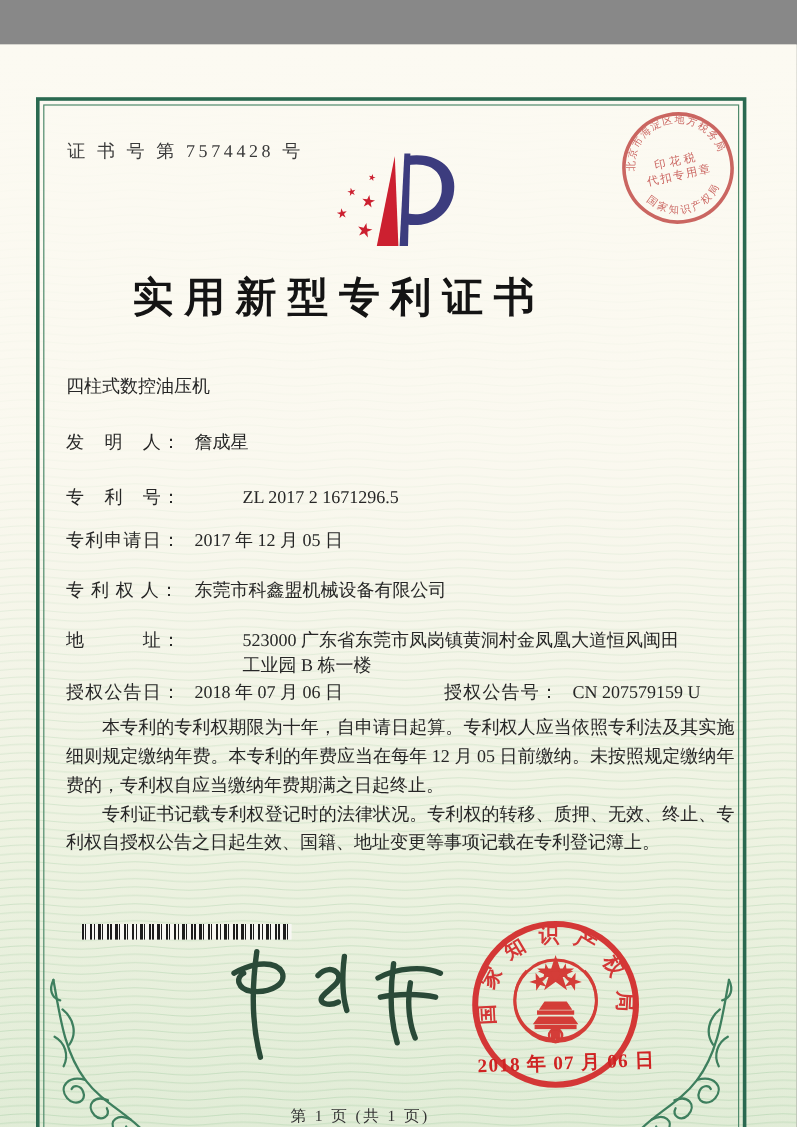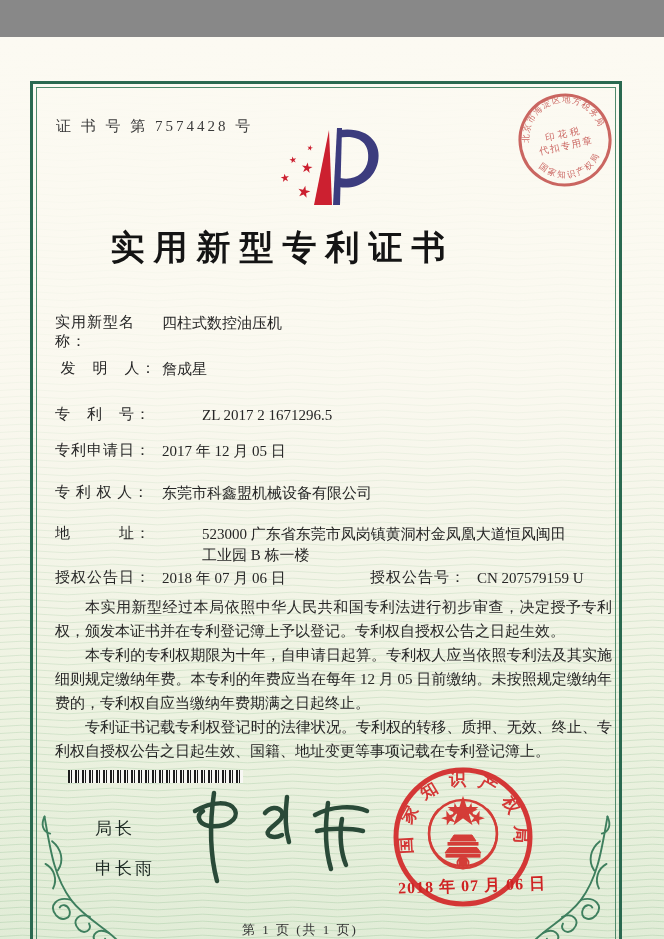--- a/index.html
+++ b/index.html
@@ -11,21 +11,21 @@
          border:3px solid #2a6950;}
   .frame-inner{position:absolute;left:3px;top:3px;right:3px;bottom:3px;border:1px solid #4f8a6c;}
   .cert-number{position:absolute;left:56px;top:80px;font-size:15px;letter-spacing:3px;color:#3a3a3a;}
   .logo{position:absolute;left:278px;top:84px;width:130px;height:102px;}
   .title{position:absolute;left:0;top:188px;width:565px;text-align:center;
          font-size:34px;font-weight:bold;letter-spacing:9px;color:#141414;}
   .fields{position:absolute;left:55px;top:0;width:560px;font-size:15px;}
   .field-row{position:absolute;display:flex;}
   .field-label{width:107px;flex:0 0 107px;letter-spacing:1px;}
   .field-value{white-space:pre-line;max-width:452px;line-height:21px;}
-  .row-name{top:276px;} .row-inventor{top:322px;text-align:center;} .row-patno{top:368px;gap:40px;}
+  .row-name{top:276px;} .row-inventor{top:322px;} .row-patno{top:368px;gap:40px;}
   .row-appdate{top:404px;} .row-patentee{top:446px;} .row-address{top:487px;gap:40px;}
   .row-grant{top:531px;left:0;} .row-grantno{top:531px;left:315px;}
   .paragraphs{position:absolute;left:55px;top:558px;width:557px;font-size:15px;
               line-height:24px;text-align:justify;}
   .paragraphs p{margin:0;text-indent:2em;}
   .barcode{position:absolute;left:68px;top:733px;width:175px;height:13px;
            background:repeating-linear-gradient(90deg,#1c1c1c 0 2px,#f7f7f3 2px 3px,#1c1c1c 3px 4px,#f7f7f3 4px 7px,#1c1c1c 7px 9px,#f7f7f3 9px 10px,#1c1c1c 10px 11px,#f7f7f3 11px 14px);}
   .director{position:absolute;left:95px;top:780px;font-size:17px;letter-spacing:3px;color:#1e2a24;}
   .director div{margin-bottom:17px;}
   .signature{position:absolute;left:168px;top:742px;width:205px;height:112px;}
@@ -102,21 +102,20 @@
     <use href="#star" transform="translate(26,71) scale(6.4) rotate(12)" fill="#cc2030"></use>
     <polygon points="51,9 36,84 54,84" fill="#cc2030"></polygon>
     <polygon points="59,7 64,7 62,84 55,84" fill="#3c3c7e"></polygon>
     <path d="M61 9 C90 5 104 22 100 41 C96 60 78 69 61 66 L62 57 C77 60 88 52 90 39 C92 23 82 13 60 17 Z" fill="#3c3c7e"></path>
   </svg>
 
   <div class="title">实用新型专利证书</div>
 
   <div class="fields">
     <div class="field-row row-name">
-      <span class="field-label">实用新型名称：</span>
       <span class="field-value">四柱式数控油压机</span>
     </div>
     <div class="field-row row-inventor">
       <span class="field-label">发　明　人：</span>
       <span class="field-value">詹成星</span>
     </div>
     <div class="field-row row-patno">
       <span class="field-label">专　利　号：</span>
       <span class="field-value">ZL 2017 2 1671296.5</span>
     </div>
@@ -137,31 +136,26 @@
       <span class="field-label">授权公告日：</span>
       <span class="field-value">2018 年 07 月 06 日</span>
     </div>
     <div class="field-row row-grantno">
       <span class="field-label">授权公告号：</span>
       <span class="field-value">CN 207579159 U</span>
     </div>
   </div>
 
   <div class="paragraphs">
-    <p>本实用新型经过本局依照中华人民共和国专利法进行初步审查，决定授予专利权，颁发本证书并在专利登记簿上予以登记。专利权自授权公告之日起生效。</p>
     <p>本专利的专利权期限为十年，自申请日起算。专利权人应当依照专利法及其实施细则规定缴纳年费。本专利的年费应当在每年 12 月 05 日前缴纳。未按照规定缴纳年费的，专利权自应当缴纳年费期满之日起终止。</p>
     <p>专利证书记载专利权登记时的法律状况。专利权的转移、质押、无效、终止、专利权自授权公告之日起生效、国籍、地址变更等事项记载在专利登记簿上。</p>
   </div>
 
   <div class="barcode"></div>
 
-  <div class="director">
-    <div>局长</div>
-    <div>申长雨</div>
-  </div>
 
   <svg class="signature" viewBox="0 0 205 112">
     <g stroke="#2a4a38" stroke-width="4.5" fill="none" stroke-linecap="round">
       <path d="M46 14 C42 42 41 72 49 102"></path>
       <path d="M27 32 C44 22 62 22 67 31 C71 40 59 49 41 47 C30 45 28 36 35 32"></path>
       <path d="M97 34 C102 28 110 27 114 33 C117 40 106 45 101 51 C96 57 106 60 114 56"></path>
       <path d="M119 18 C117 34 117 50 121 63"></path>
       <path d="M147 36 C163 27 186 26 199 32"></path>
       <path d="M160 24 C157 46 157 70 163 90"></path>
       <path d="M174 40 C171 56 173 74 178 86"></path>

